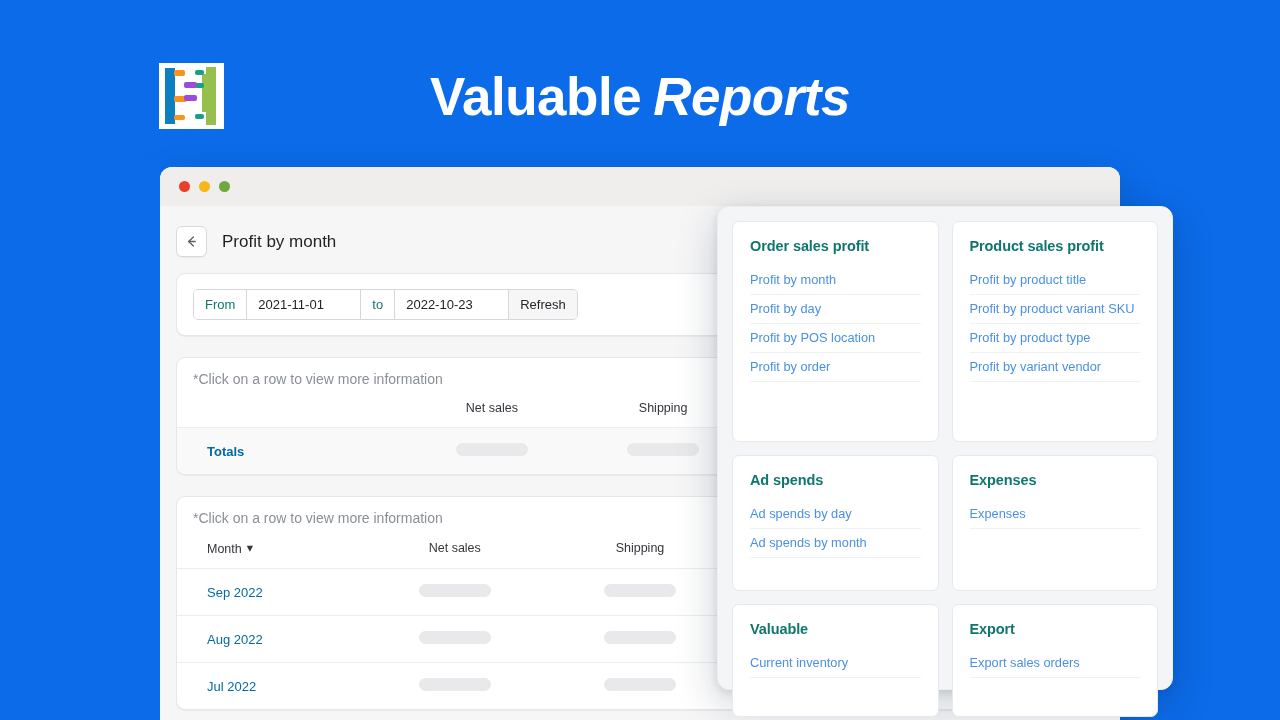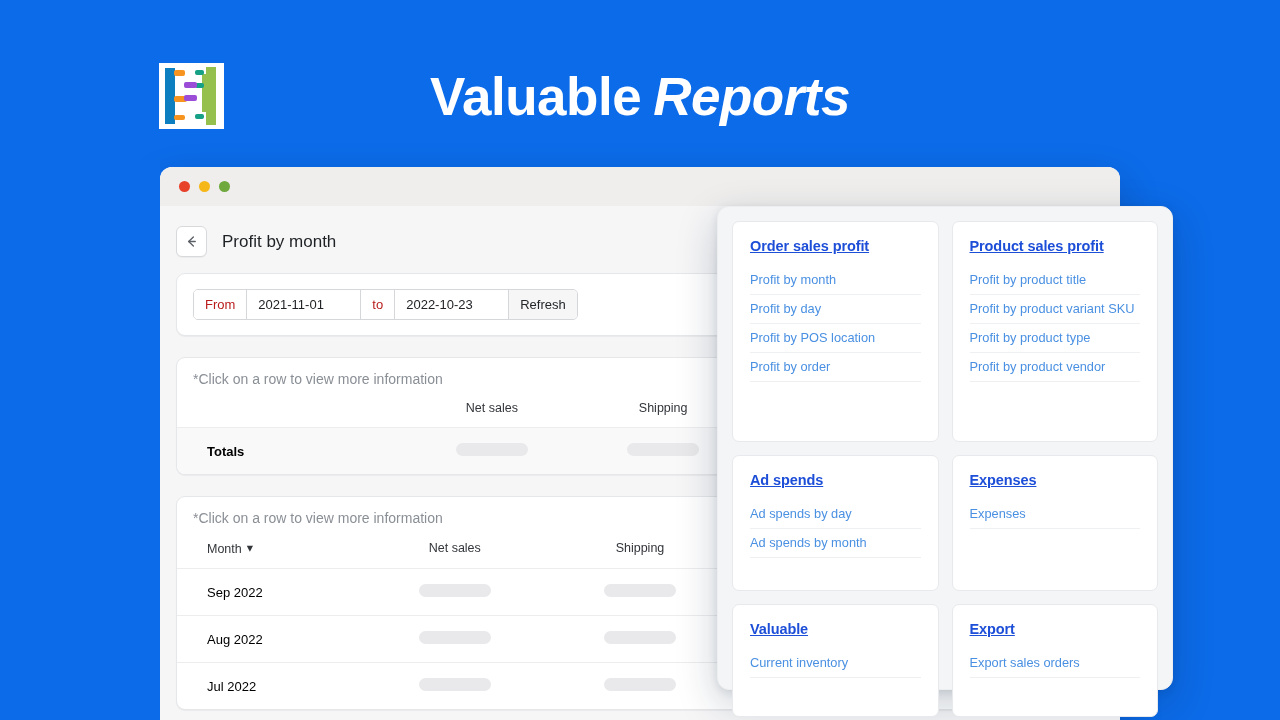--- a/index.html
+++ b/index.html
@@ -80,34 +80,34 @@
   .filter-group {
     display: inline-flex; align-items: stretch;
     border: 1px solid #d6d7da; border-radius: 5px; overflow: hidden;
     background: #ffffff; height: 31px;
   }
   .filter-group > * {
     display: flex; align-items: center; font-size: 13px; color: #212326;
     padding: 0 11px; border-right: 1px solid #d6d7da; background: #ffffff;
     white-space: nowrap;
   }
-  .fg-label { color: #b91c1c; }
+  .fg-label { color: #0f766e; }
   .fg-date { min-width: 114px; }
   .fg-btn { border-right: none; background: #f6f6f7; color: #23262a; }
 
   .hint { font-size: 14px; color: #8a8f96; padding: 13px 16px 0 16px; }
 
   table { width: 100%; border-collapse: collapse; table-layout: fixed; }
   th {
     font-size: 12.5px; font-weight: 400; color: #32353a;
     padding: 14px 0 12px 0; text-align: center; white-space: nowrap;
   }
   th.col-label { text-align: left; padding-left: 30px; }
   td { padding: 14px 0; text-align: center; }
-  td.col-label { text-align: left; padding-left: 30px; font-size: 13px; color: #000000; }
+  td.col-label { text-align: left; padding-left: 30px; font-size: 13px; color: #0369a1; }
   td.col-label.bold { font-weight: 700; }
   .totals-row td { background: #f9f9fa; }
   .bar { display: inline-block; height: 13px; border-radius: 7px; background: #e9e9eb; width: 72px; }
   .bar.w-wide { width: 76px; }
   .rowline { border-top: 1px solid #ededee; }
   .caret { display: inline-block; margin-left: 5px; vertical-align: 1px; }
 
   .totals-card { overflow: hidden; margin-bottom: 21px; }
   .table-card { overflow: hidden; }
 
@@ -123,22 +123,22 @@
     display: grid;
     grid-template-columns: 1fr 1fr;
     grid-template-rows: 221px 136px 113px;
     gap: 13px;
   }
   .ocard {
     background: #ffffff; border: 1px solid #e7e9ec; border-radius: 7px;
     padding: 16px 17px 10px 17px; overflow: hidden;
   }
   .ocard h3 {
-    font-size: 14.5px; font-weight: 700; color: #1d4ed8;
-    margin-bottom: 12px; letter-spacing: -0.1px; text-decoration: underline;
+    font-size: 14.5px; font-weight: 700; color: #0f766e;
+    margin-bottom: 12px; letter-spacing: -0.1px;
   }
   .olink {
     display: block; font-size: 12.8px; color: #4a90e2;
     text-decoration: none; padding: 6px 0 7px 0;
     border-bottom: 1px solid #eef0f2; white-space: nowrap;
   }
 
   .edge-strip { position: absolute; left: 0; top: 160px; width: 160px; height: 560px; background: #0C6BE8; }
 </style>
 </head>
@@ -287,21 +287,21 @@
     <a class="olink" href="#">Profit by day</a>
     <a class="olink" href="#">Profit by POS location</a>
     <a class="olink" href="#">Profit by order</a>
   </div>
 
   <div class="ocard">
     <h3>Product sales profit</h3>
     <a class="olink" href="#">Profit by product title</a>
     <a class="olink" href="#">Profit by product variant SKU</a>
     <a class="olink" href="#">Profit by product type</a>
-    <a class="olink" href="#">Profit by product vendor</a>
+    <a class="olink" href="#">Profit by variant vendor</a>
   </div>
 
   <div class="ocard">
     <h3>Ad spends</h3>
     <a class="olink" href="#">Ad spends by day</a>
     <a class="olink" href="#">Ad spends by month</a>
   </div>
 
   <div class="ocard">
     <h3>Expenses</h3>

